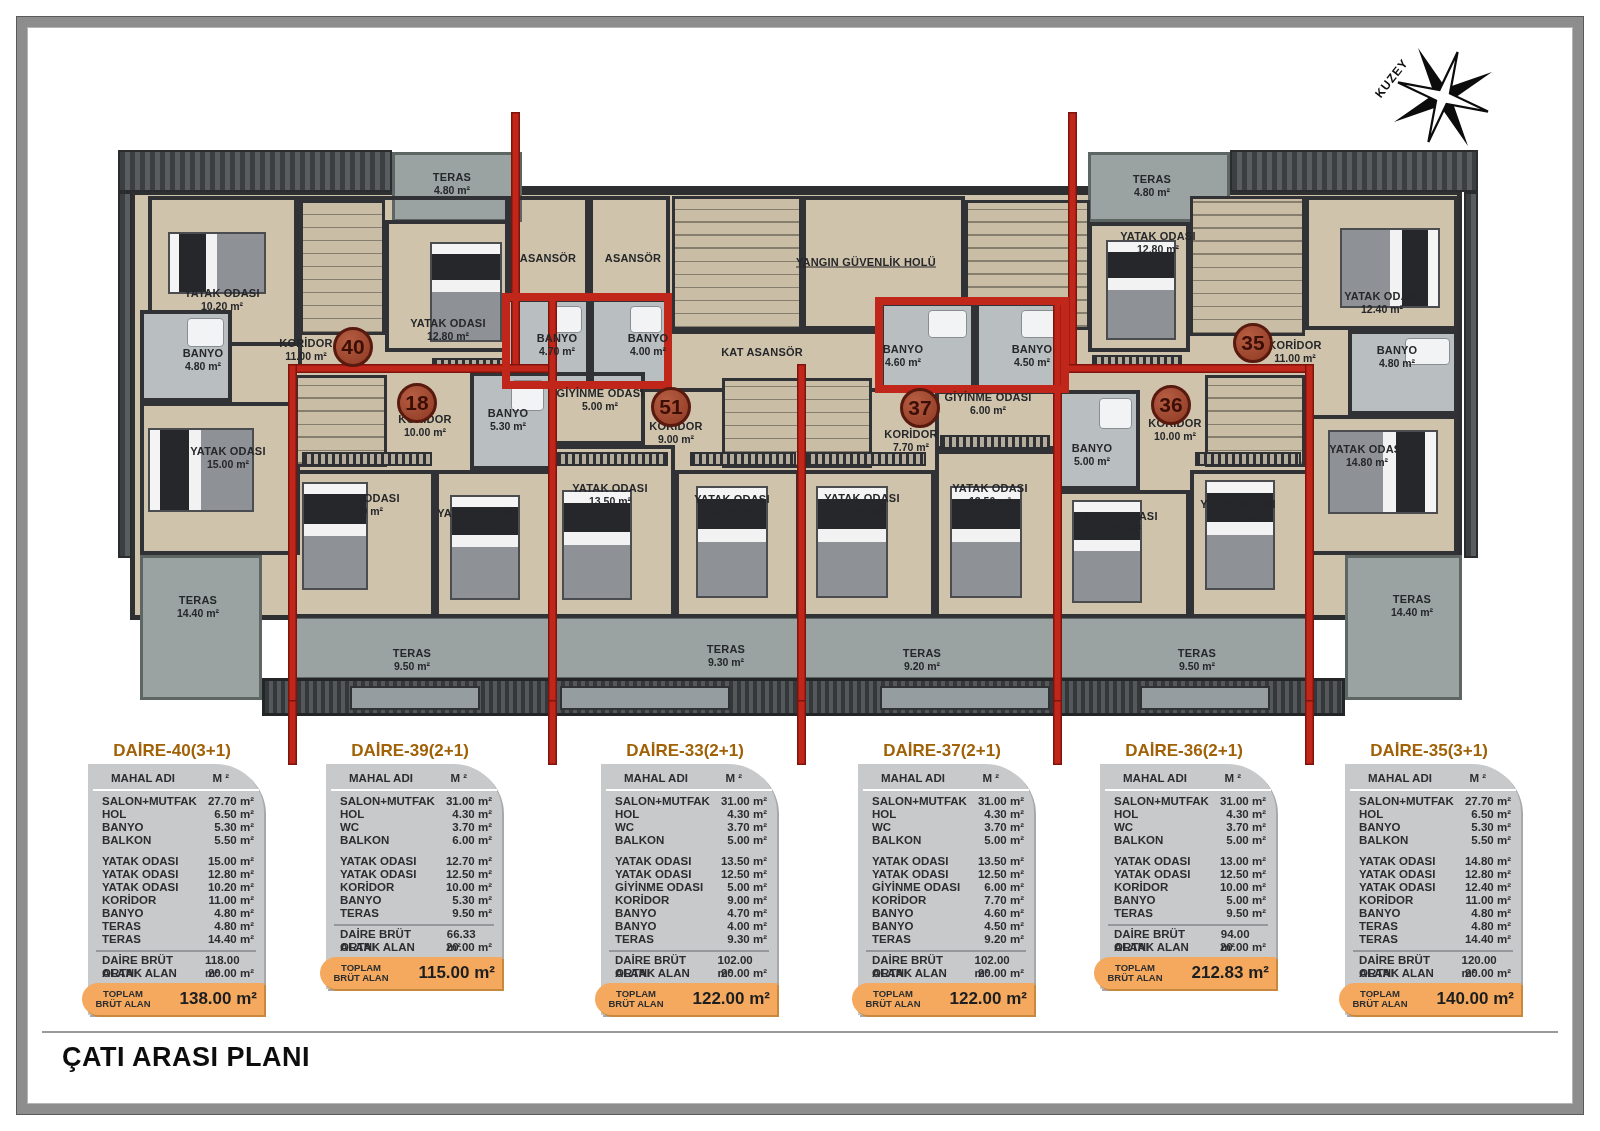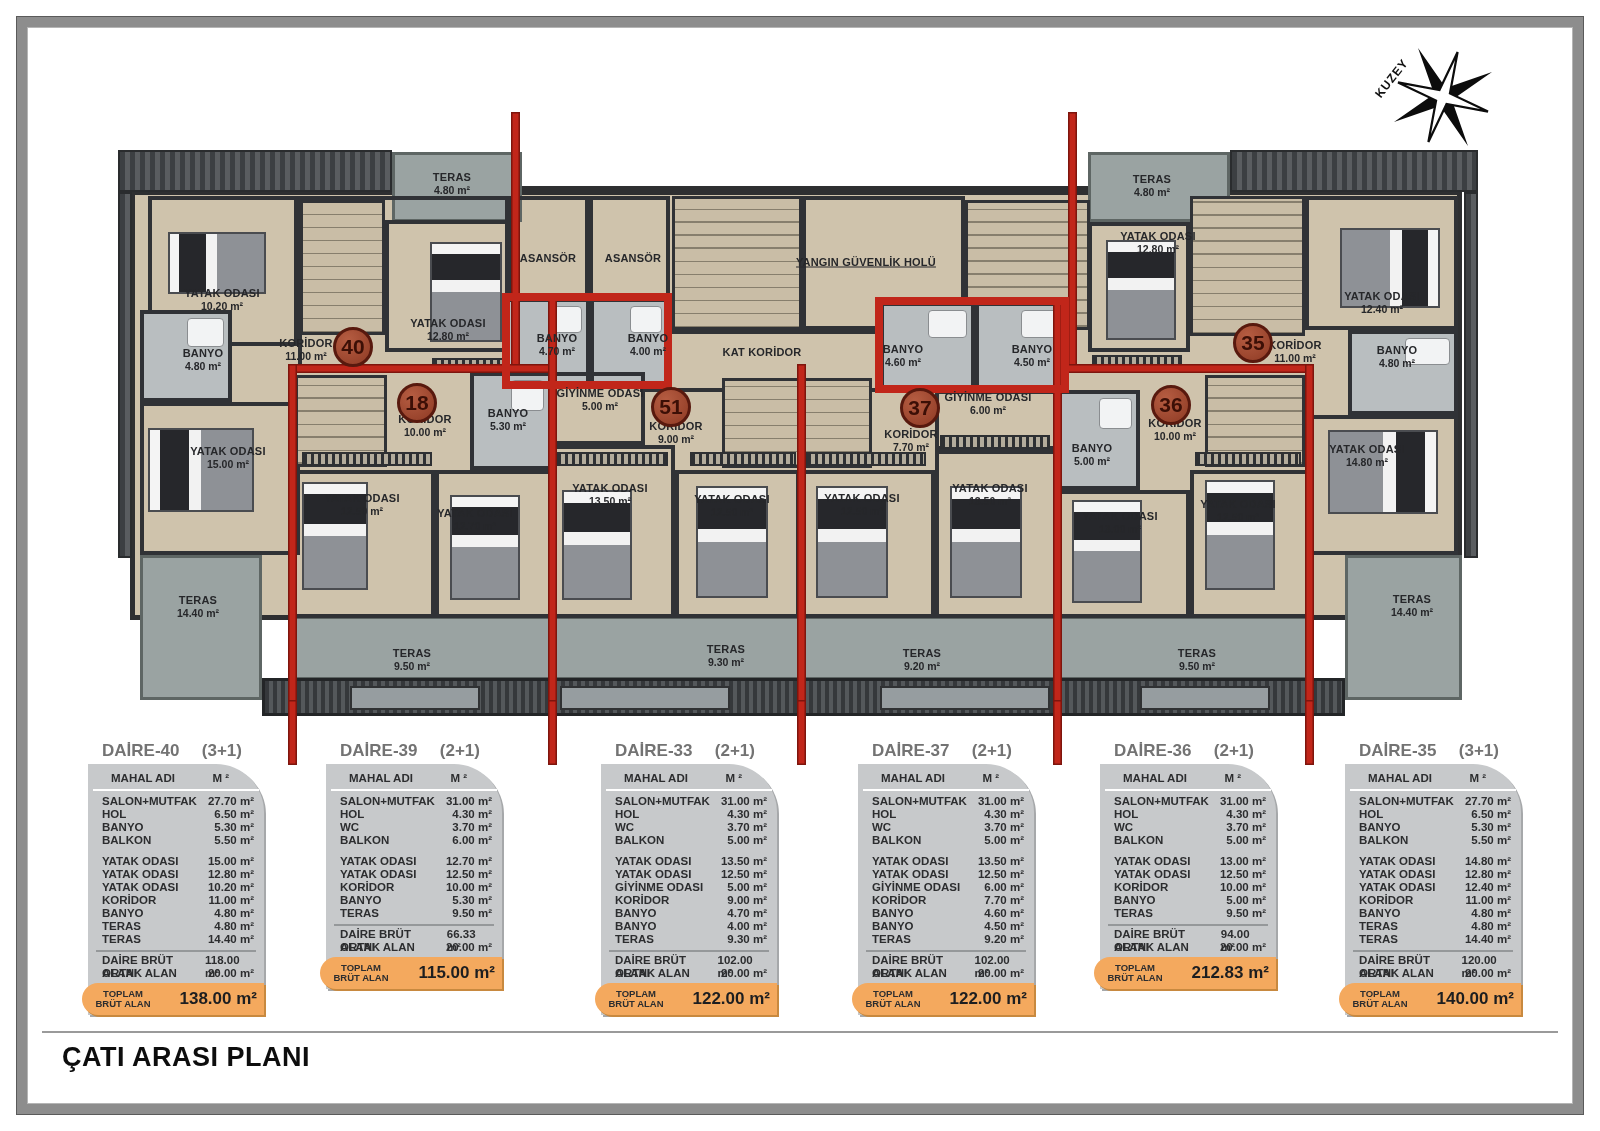--- a/index.html
+++ b/index.html
@@ -36,22 +36,22 @@
   .rlabel .nm{font-size:11px;letter-spacing:.2px;}
   .rlabel .ar{font-size:10.5px;}
   .rlabel.wrap{white-space:normal;width:170px;text-decoration:underline;}
   .marker{position:absolute;width:40px;height:40px;border-radius:50%;z-index:7;
           transform:translate(-50%,-50%);
           background:radial-gradient(circle at 35% 30%,#b65d42,#8e3a24);
           border:3px solid #58190e;color:#3c0f06;font-size:21px;font-weight:bold;
           display:flex;align-items:center;justify-content:center;box-sizing:border-box;}
   
   .table{position:absolute;width:176px;top:742px;z-index:8;}
-  .t-title{display:flex;justify-content:space-between;padding:0 22px 0 14px;
-           font-weight:bold;font-size:17px;color:#737373;height:18px;line-height:18px;}
+  .t-title{display:flex;justify-content:center;padding:0 22px 0 14px;
+           font-weight:bold;font-size:17px;color:#a16207;height:18px;line-height:18px;}
   .t-card{position:relative;margin-top:4px;background:#c7c9cb;border-radius:0 48px 0 0;
           box-shadow:2px 2px 0 #a6a8aa;padding-top:3px;}
   .t-head{display:flex;justify-content:space-between;padding:4px 30px 2px 18px;
           font-size:11.5px;font-weight:bold;color:#2c2d2f;border-bottom:2px solid #fff;
           margin:0 5px;height:16px;line-height:14px;}
   .t-rows{padding-top:4px;}
   .t-row{display:flex;justify-content:space-between;padding:0 10px 0 14px;
          font-size:11.5px;font-weight:bold;height:13px;line-height:13px;color:#2c2d2f;}
   .t-gap{height:8px;}
   .t-sep{height:2px;background:#95989a;margin:4px 8px 2px 8px;}
@@ -251,21 +251,21 @@
       <div class="ar">12.50 m²</div>
     </div>
     <div class="rlabel" style="left: 726px; top: 656px;">
       <div class="nm">TERAS</div>
       <div class="ar">9.30 m²</div>
     </div>
     <div class="rlabel wrap" style="left: 866px; top: 262px;">
       <div class="nm">YANGIN GÜVENLİK HOLÜ</div>
     </div>
     <div class="rlabel" style="left: 762px; top: 352px;">
-      <div class="nm">KAT KORİDOR</div>
+      <div class="nm">KAT ASANSÖR</div>
     </div>
     <div class="rlabel" style="left: 903px; top: 356px;">
       <div class="nm">BANYO</div>
       <div class="ar">4.60 m²</div>
     </div>
     <div class="rlabel" style="left: 1032px; top: 356px;">
       <div class="nm">BANYO</div>
       <div class="ar">4.50 m²</div>
     </div>
     <div class="rlabel" style="left: 988px; top: 404px;">

